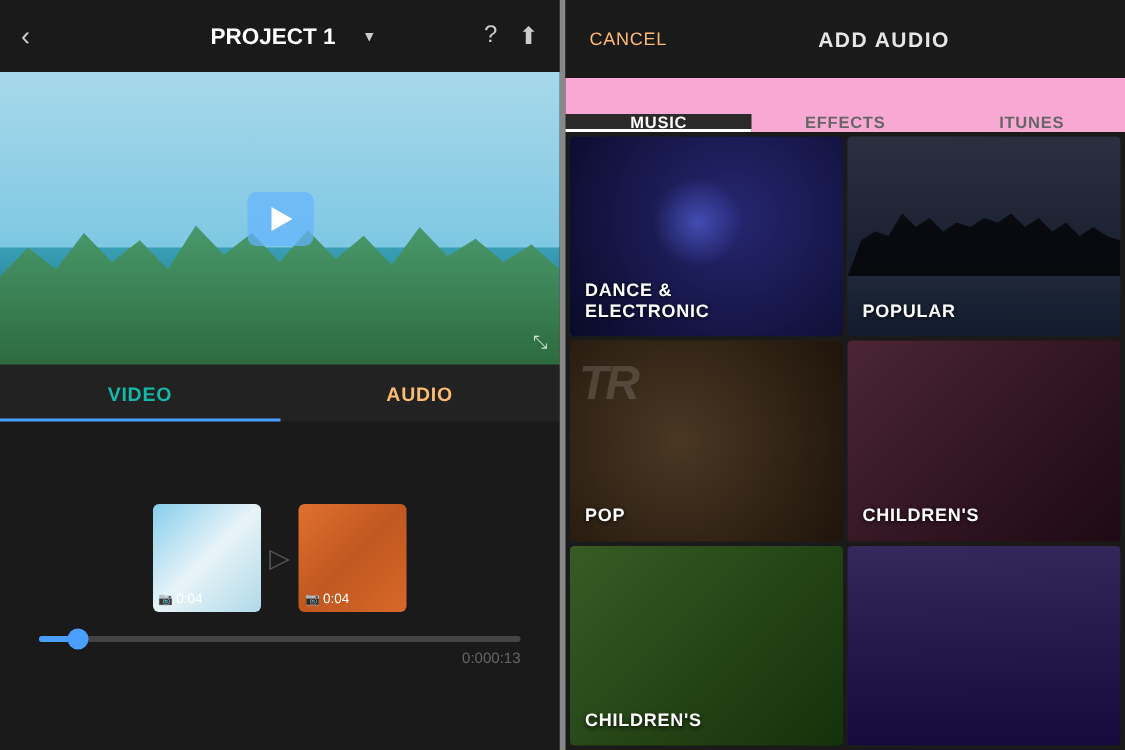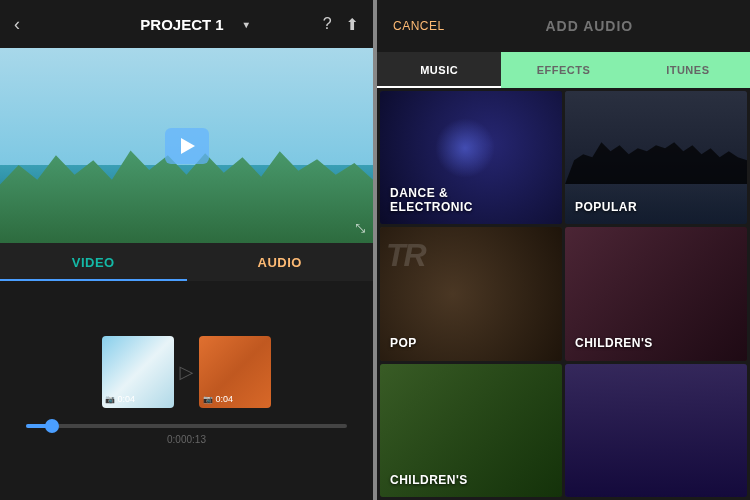--- a/index.html
+++ b/index.html
@@ -251,21 +251,21 @@
       transform: translate(-50%, -50%);
       width: 14px;
       height: 14px;
       background: #4a9eff;
       border-radius: 50%;
       cursor: pointer;
     }
 
     .time-labels {
       display: flex;
-      justify-content: center;
+      justify-content: flex-end;
       color: #666;
       font-size: 10px;
     }
 
     
     .right-panel {
       width: 375px;
       height: 500px;
       background: #1a1a1a;
       display: flex;
@@ -285,32 +285,33 @@
       color: #fdba74;
       font-size: 12px;
       font-weight: 500;
       letter-spacing: 0.5px;
       cursor: pointer;
     }
 
     .add-audio-title {
       flex: 1;
       text-align: center;
-      color: #737373;
+      color: #e5e5e5;
       font-size: 14px;
       font-weight: 700;
       letter-spacing: 1px;
     }
 
     
     .sub-tabs {
       display: flex;
-      background: #86efac;
+      background: #f9a8d4;
       height: 36px;
       flex-shrink: 0;
+      align-items: flex-end;
     }
 
     .sub-tab {
       flex: 1;
       display: flex;
       align-items: center;
       justify-content: center;
       color: #666;
       font-size: 11px;
       font-weight: 600;

